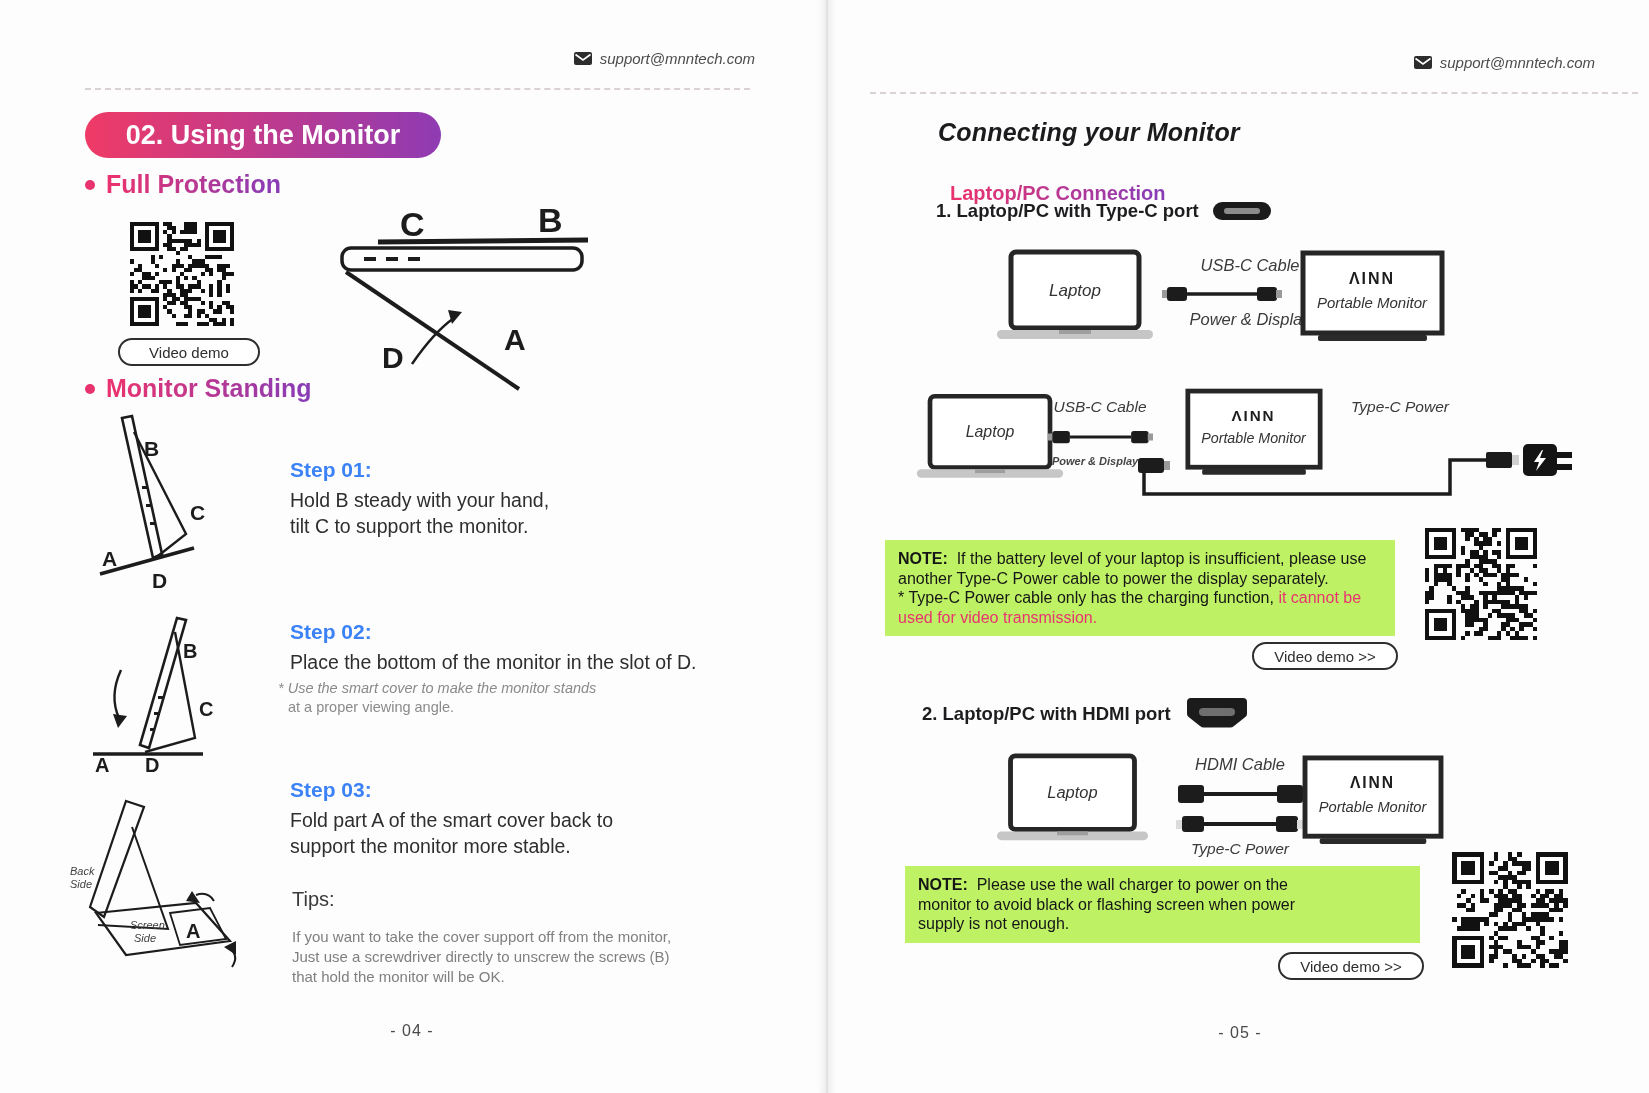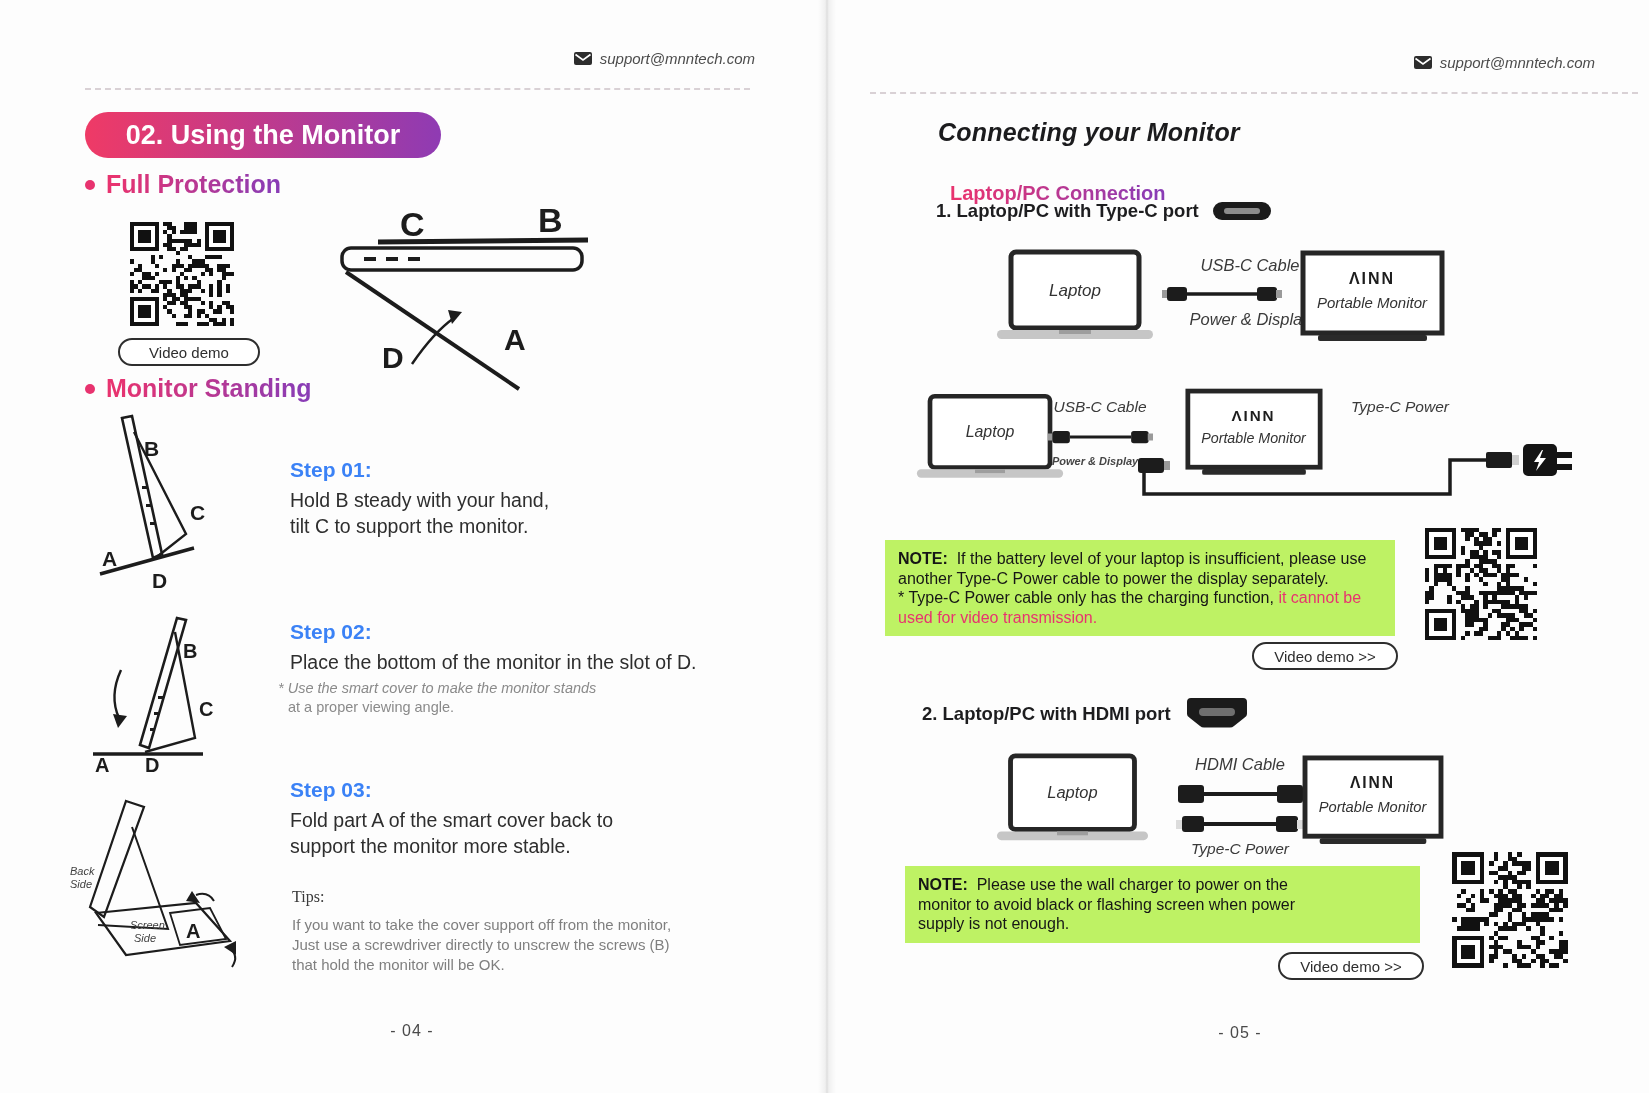--- a/index.html
+++ b/index.html
@@ -16,21 +16,21 @@
   .h-grad{display:flex;align-items:center;gap:11px;font-weight:bold;font-size:25px;}
   .dot{width:10px;height:10px;border-radius:50%;background:#e8336f;}
   .grad-text{background:linear-gradient(90deg,#e8336f 5%,#8a3cb5 95%);
              -webkit-background-clip:text;background-clip:text;color:transparent;}
   .pill{height:24px;border:2px solid #2e2e2e;border-radius:14px;background:#fff;
         display:flex;align-items:center;justify-content:center;font-size:15px;color:#2e2e2e;}
   .qr{line-height:0;}
   .step-title{font-size:21px;font-weight:bold;color:#3b82f6;margin-bottom:5px;}
   .step-line{font-size:19.5px;color:#2e2e2e;line-height:26px;}
   .step-note{font-size:14.5px;color:#8a8a8a;line-height:19px;margin-left:-12px;}
-  .tips-title{font-size:16px;color:#3a3a3a;margin-bottom:9px;font-family:Liberation Serif, serif;}
+  .tips-title{font-size:20px;color:#3a3a3a;margin-bottom:16px;}
   .tips-line{font-size:15px;color:#7f7f7f;line-height:20px;}
   .pagenum{font-size:16px;color:#4a4a4a;text-align:center;letter-spacing:1px;}
   .r-title{font-size:25px;font-weight:bold;font-style:italic;color:#1b1b1d;letter-spacing:.2px;}
   .r-sub{font-size:20px;font-weight:bold;}
   .r-num{font-size:18.5px;font-weight:bold;color:#1d1d1f;display:flex;align-items:center;gap:14px;justify-content:flex-end;}
   .note-box{background:#bef264;padding:9px 13px;font-size:16px;line-height:19.5px;color:#161616;}
   .pink{color:#e8336f;}
   .diag-label{font-style:italic;color:#3a3a3a;font-size:16.5px;text-align:center;}
   .diag-label.small{font-size:11px;color:#454545;text-align:left;font-weight:bold;}
   svg text{font-family:"Liberation Sans",sans-serif;}

